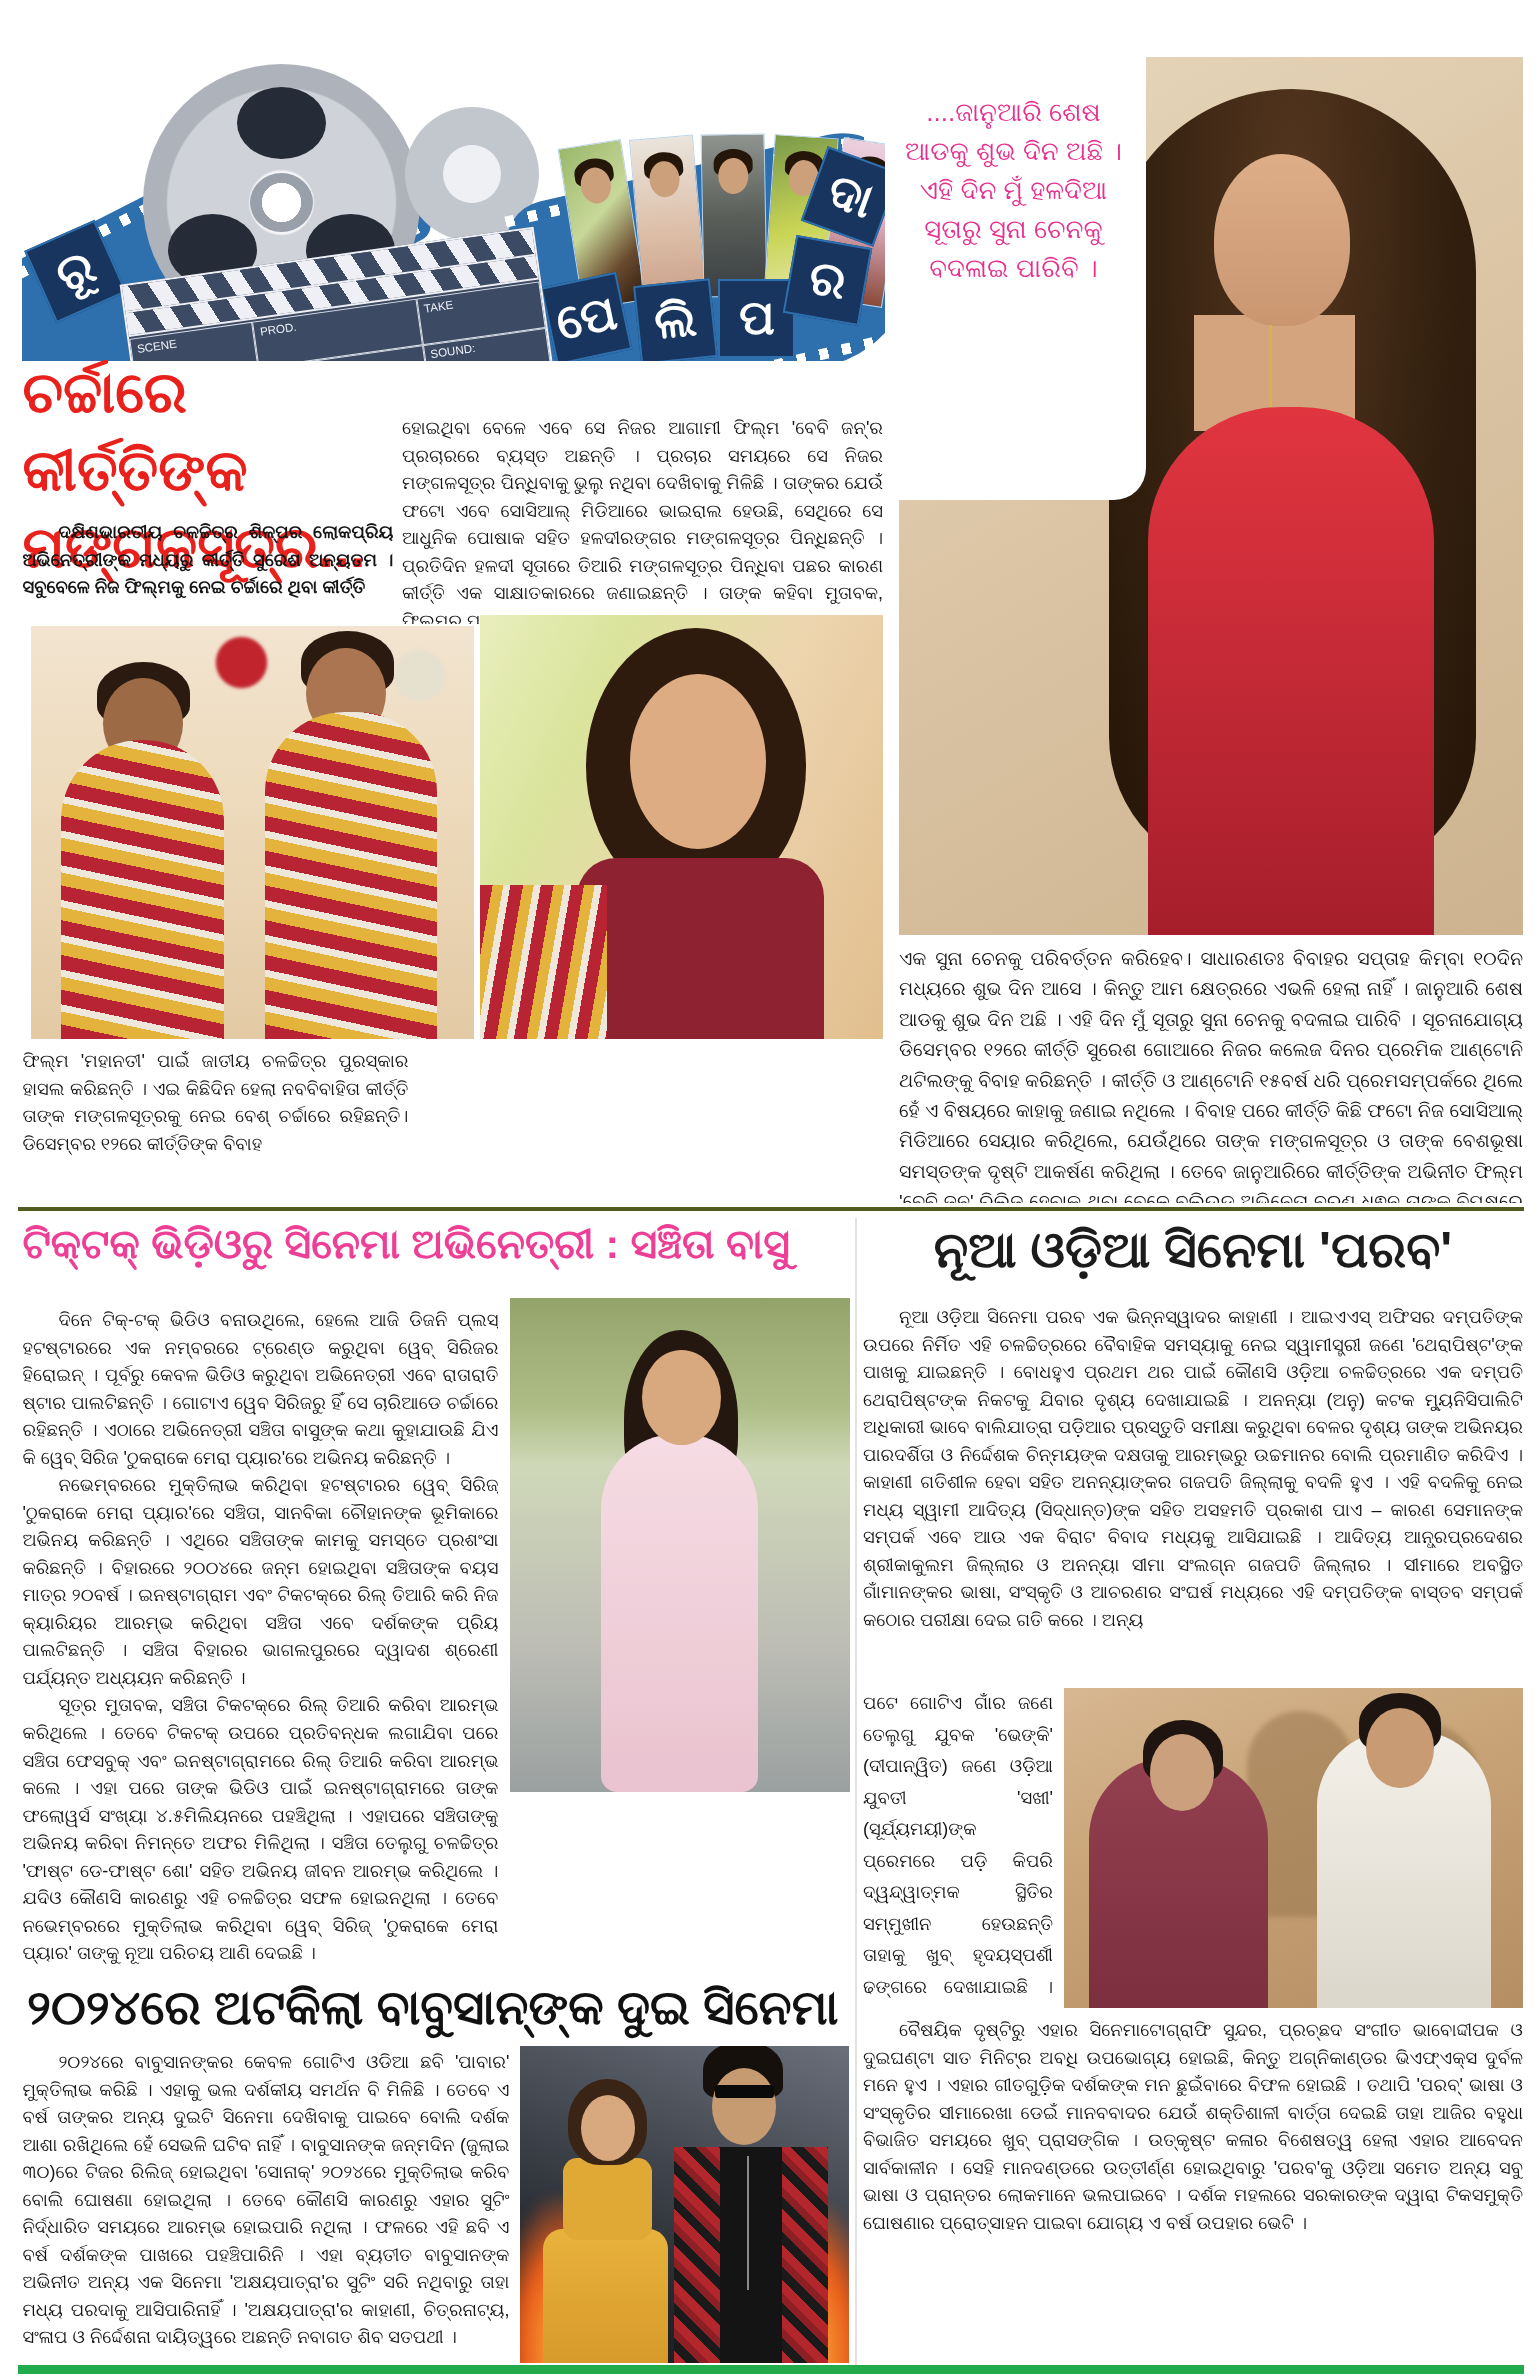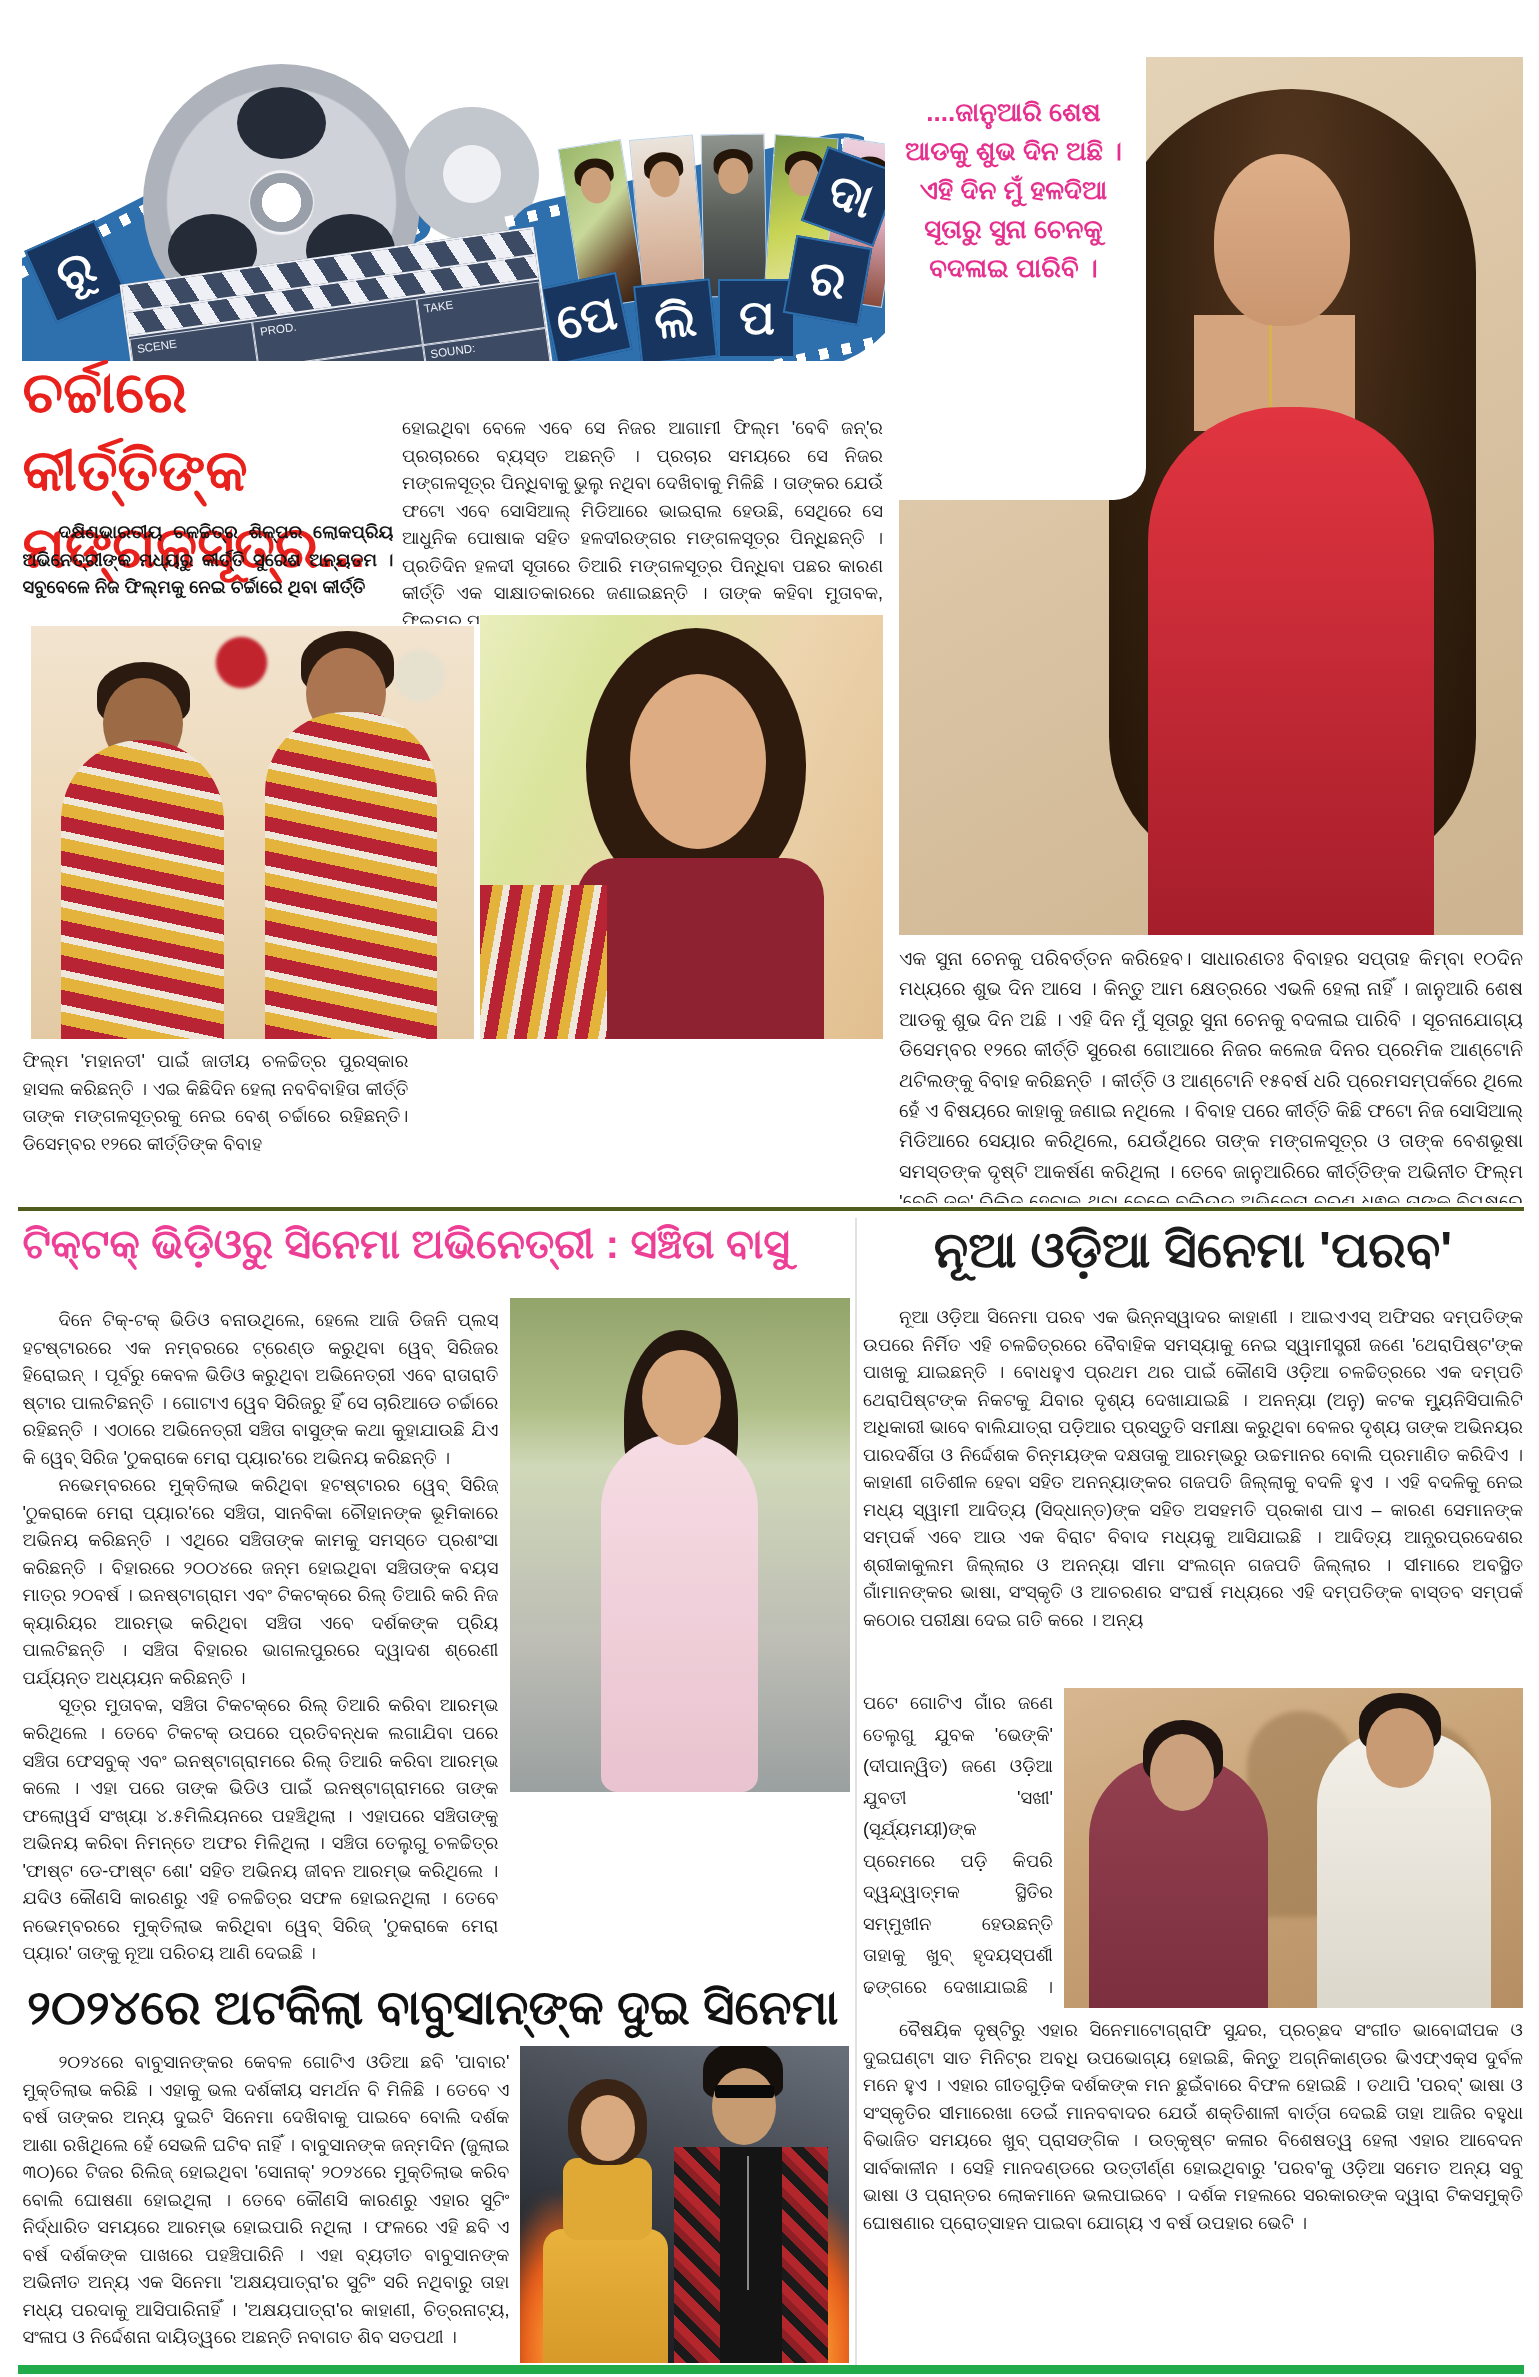--- a/index.html
+++ b/index.html
@@ -73,21 +73,21 @@
   .bc2{left:416px;top:1055px;width:468px;height:145px;}
   .kbody{left:899px;top:944px;width:624px;height:259px;font-size:19px;line-height:1.6;}
   .sleft{left:22.4px;top:1307px;width:476px;height:663px;}
   .sright{left:510px;top:1801px;width:340px;height:193px;}
   .bbody{left:22.4px;top:2049px;width:487px;height:318px;}
   .pp1{left:863px;top:1304px;width:660px;height:381px;}
   .pside{left:863px;top:1688px;width:190px;height:320px;font-size:18px;line-height:1.75;}
   .pp3{left:863px;top:2017px;width:660px;height:354px;}
 
   .quote{left:892px;top:93px;width:243px;height:401px;font-size:26px;line-height:1.5;
-         font-weight:bold;color:#e6308f;text-align:center;}
+         font-weight:normal;color:#e6308f;text-align:center;}
 
   .divider{left:18px;top:1207px;width:1506px;height:3.6px;background:#4f5c1d;}
   .vdiv{left:855px;top:1218px;width:1.8px;height:1148px;background:#e2e2e2;}
   .footer{left:18px;top:2365px;width:1506px;height:9px;background:#21ab4b;}
 
   
   .photo{overflow:hidden;}
   .kphoto{left:899px;top:57px;width:624px;height:878px;
           background:linear-gradient(150deg,#e8d8be 0%,#dbc5a5 45%,#cdb38f 100%);}
   .k-hair{position:absolute;left:210px;top:32px;width:367px;height:787px;border-radius:188px 188px 143px 143px;

